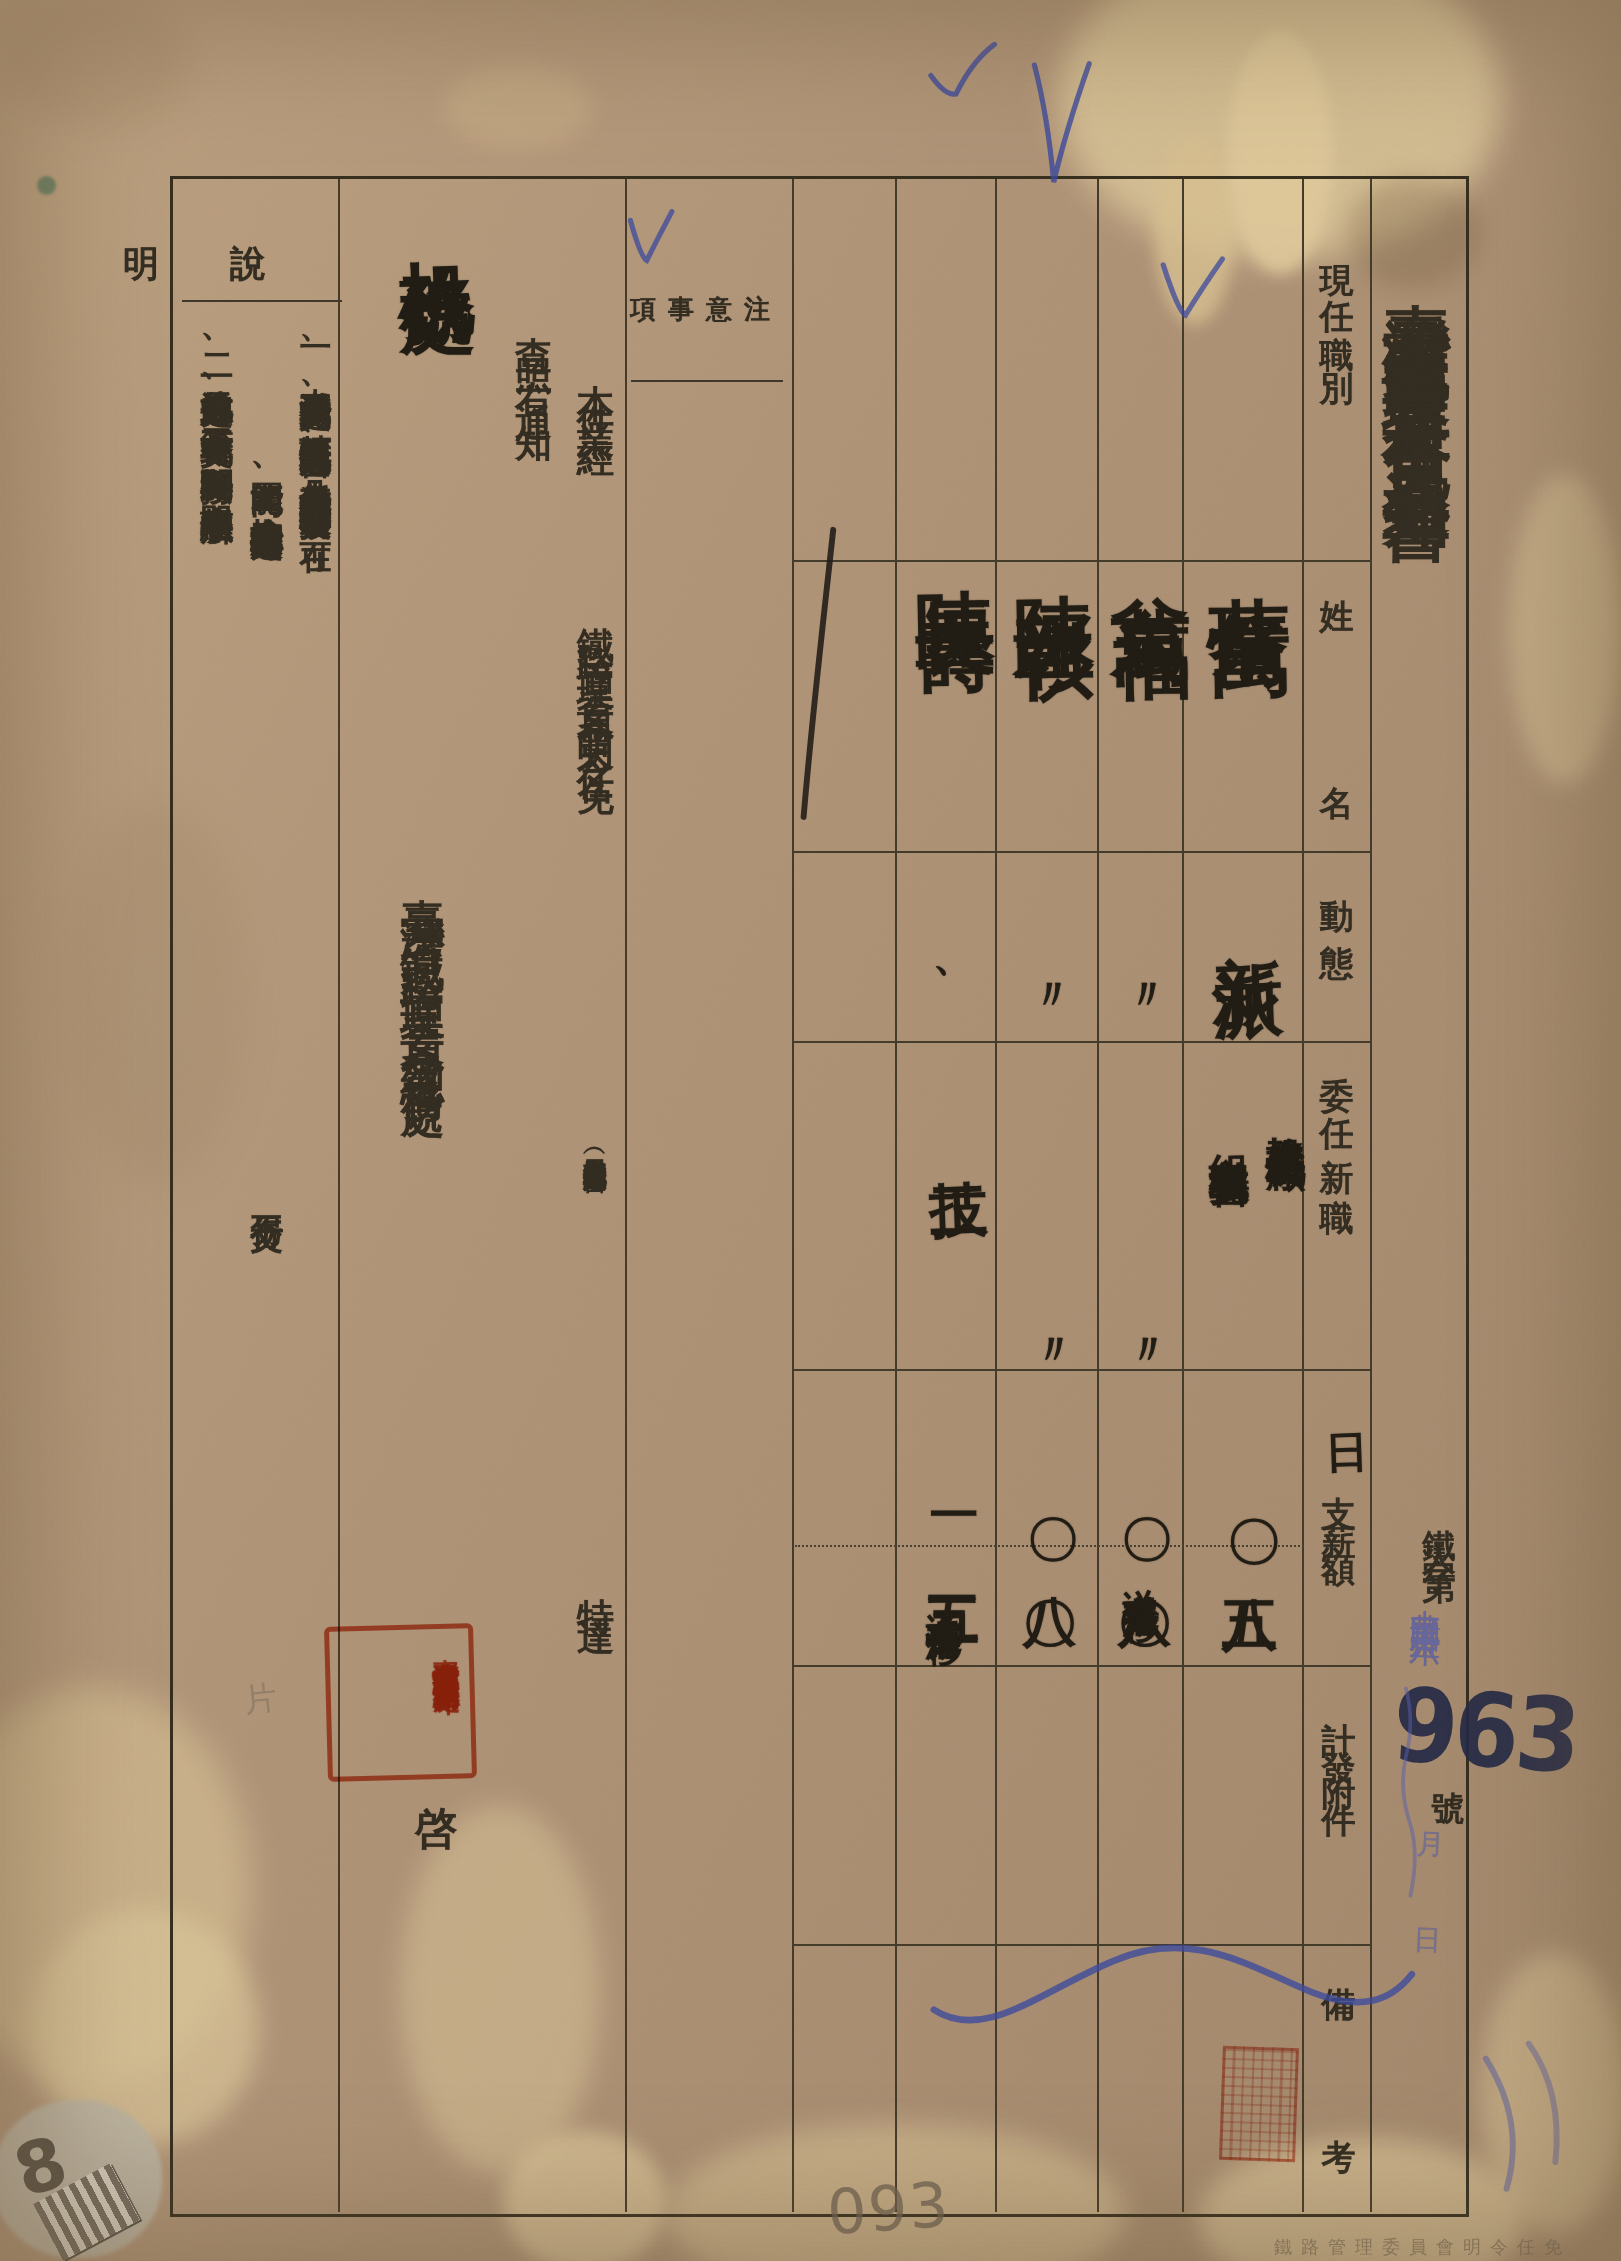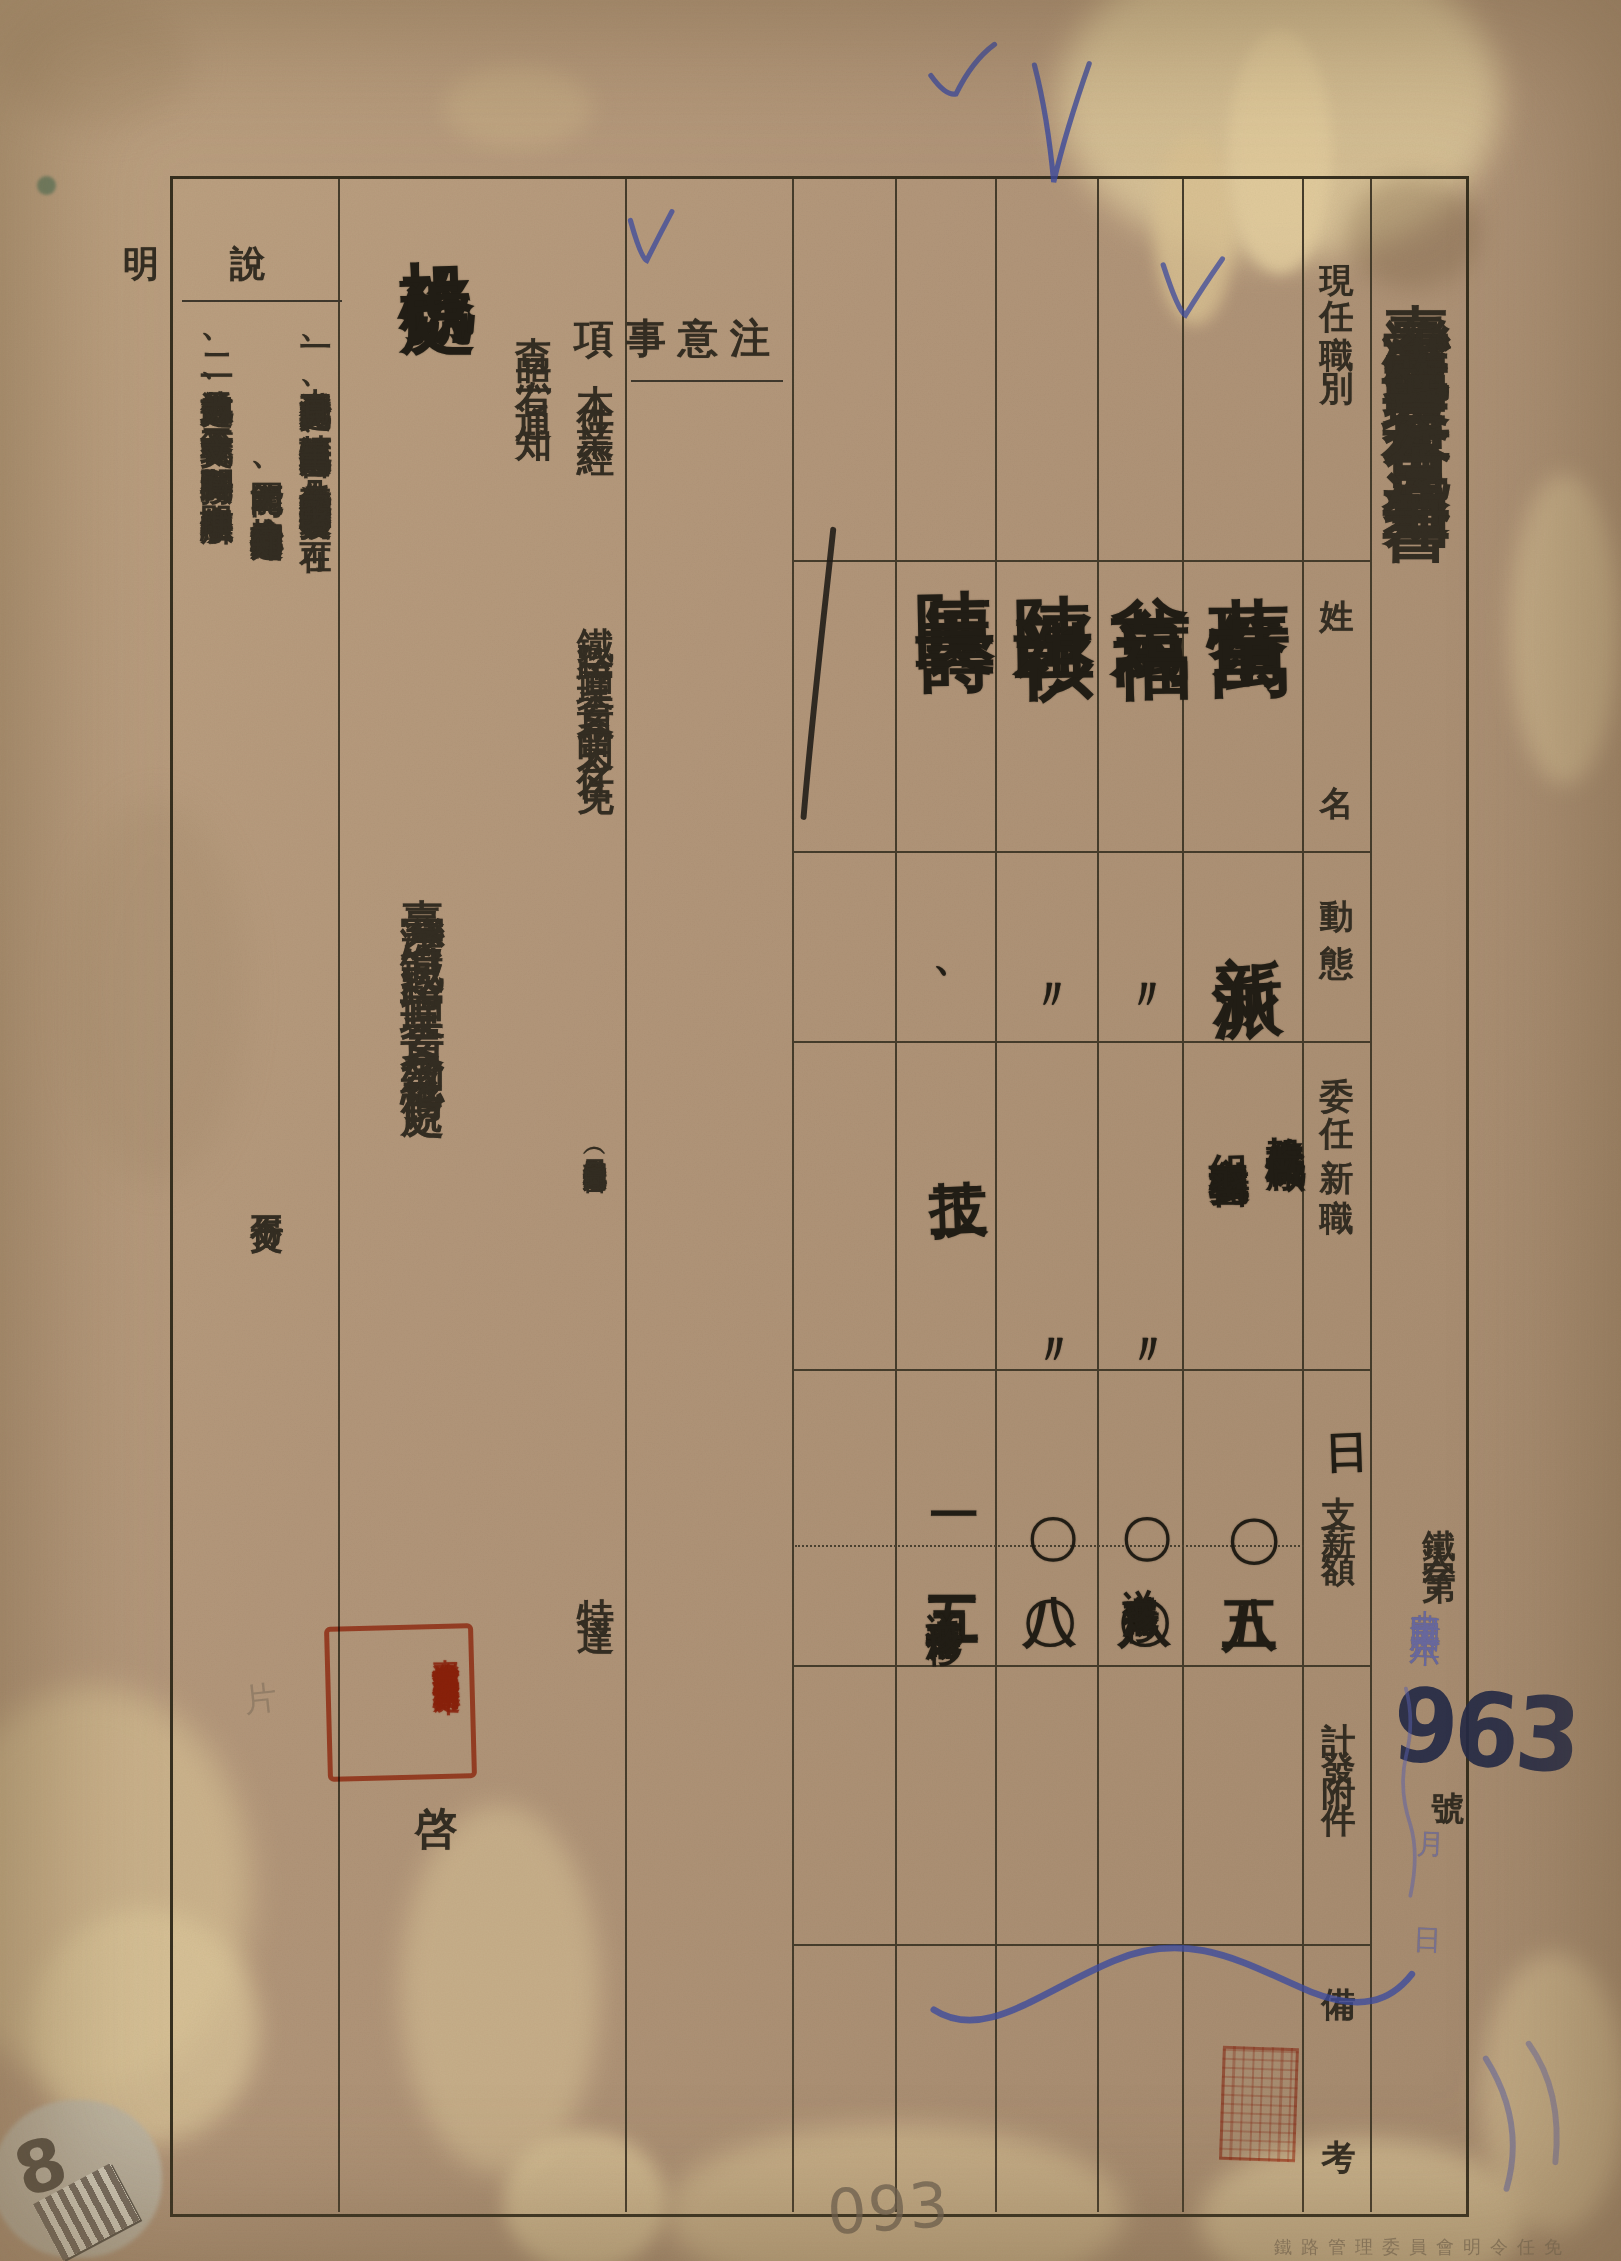--- a/index.html
+++ b/index.html
@@ -125,21 +125,21 @@
 <div class="v hand" style="left:1020px;top:1478px;font-size:50px;">〇</div>
 <div class="v hand" style="left:1015px;top:1554px;font-size:53px;letter-spacing:3px;">八〇</div>
 
 <div class="v hand" style="left:901px;top:525px;font-size:80px;letter-spacing:12px;transform:rotate(-1deg);">陳長壽</div>
 <div class="v hand" style="left:926px;top:962px;font-size:43px;">、</div>
 <div class="v hand" style="left:918px;top:1134px;font-size:58px;letter-spacing:7.4px;transform:rotate(-2deg);">技工</div>
 <div class="v hand" style="left:922px;top:1489px;font-size:49px;">一</div>
 <div class="v hand" style="left:918px;top:1554px;font-size:53px;letter-spacing:3px;">五五</div>
 <div class="v hand" style="left:918px;top:1583px;font-size:37px;letter-spacing:4.4px;transform:rotate(-2deg);">送審清冊移</div>
 
-<div class="rtl print" style="left:630px;top:311px;width:152px;text-align:center;font-size:40px;letter-spacing:12px;">注意事項</div>
+<div class="rtl print" style="left:630px;top:292px;width:152px;text-align:center;font-size:26px;letter-spacing:12px;">注意事項</div>
 
 <div class="v print" style="left:571px;top:355px;font-size:37px;letter-spacing:19px;">本件業經</div>
 <div class="v print" style="left:571px;top:599px;font-size:37px;letter-spacing:15px;">鐵路管理委員會明令任免</div>
 <div class="v print" style="left:579px;top:1139px;font-size:24px;letter-spacing:0.7px;">（發表日期及發文字號與本通知書同）</div>
 <div class="v print" style="left:571px;top:1569px;font-size:37px;letter-spacing:19px;">特達</div>
 <div class="v print" style="left:509px;top:307px;font-size:37px;letter-spacing:22px;">查照右通知</div>
 
 <div class="v hand" style="left:383px;top:198px;font-size:77px;letter-spacing:10.4px;transform:rotate(-2deg);">机務處</div>
 <div class="v print" style="left:394px;top:864px;font-size:44px;letter-spacing:16.3px;">臺灣省鐵路管理委員會總務處</div>
 <div class="v print" style="left:408px;top:1773px;font-size:43px;">啓</div>

